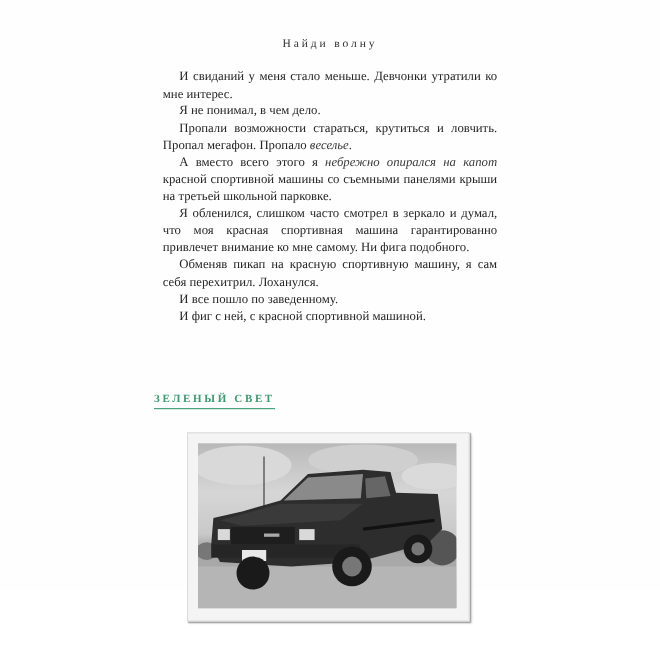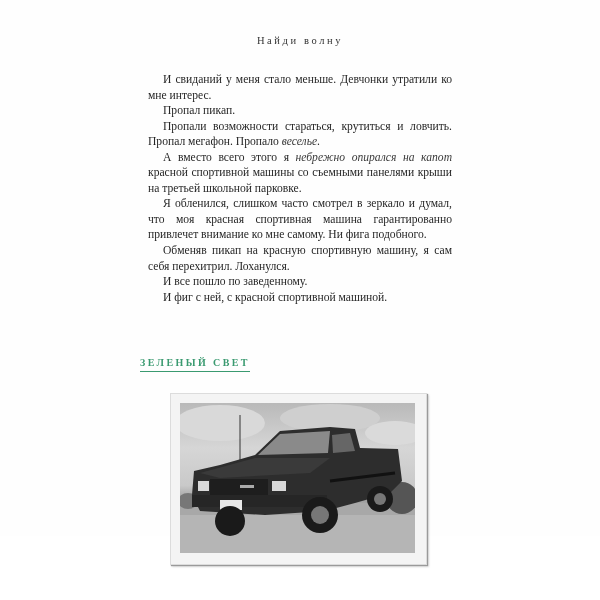--- a/index.html
+++ b/index.html
@@ -7,21 +7,21 @@
     width: 600px; height: 600px; background: #ffffff; position: relative; overflow: hidden;
     font-family: "DejaVu Serif", "Liberation Serif", serif;
     color: #2b2b2b;
   }
   .page { position: absolute; left: 0; top: 0; width: 600px; height: 536px; background: #fefefe; }
   .running-head {
     position: absolute; left: 0; width: 600px; top: 35px; text-align: center;
     font-family: "Liberation Serif", serif; font-size: 10.5px; letter-spacing: 2.6px; color: #333;
   }
   .body-text {
-    position: absolute; left: 148px; top: 72px; width: 304px;
+    position: absolute; left: 148px; top: 62px; width: 304px;
     font-family: "Liberation Serif", serif; font-size: 11.6px; line-height: 15.55px; color: #262626;
   }
   .body-text p { margin: 0; text-indent: 15px; text-align: justify; }
   .body-text em { font-style: italic; color: #3a3a3a; font-family: Liberation Serif, serif; }
   .section-heading {
     position: absolute; left: 140px; top: 357px;
     font-family: "Liberation Serif", serif; font-weight: bold; font-size: 10px;
     letter-spacing: 2.4px; color: #3a9a70;
     padding-bottom: 3px; border-bottom: 1.5px solid #3a9a70;
   }
@@ -37,21 +37,21 @@
   .photo svg { display: block; }
 </style>
 </head>
 <body>
 
 <div class="page">
   <div class="running-head">Найди волну</div>
 
   <div class="body-text" id="body-text">
       <p><span>И свиданий у меня стало меньше. Девчонки утратили ко мне интерес.</span></p>
-      <p><span>Пропал пикап.</span></p>
+      <p><span>Я не понимал, в чем дело.</span></p>
       <p><span>Пропали возможности стараться, крутиться и ловчить. Пропал мегафон. Пропало </span><em>веселье</em><span>.</span></p>
       <p><span>А вместо всего этого я </span><em>небрежно опирался на капот</em><span> красной спортивной машины со съемными панелями крыши на третьей школьной парковке.</span></p>
       <p><span>Я обленился, слишком часто смотрел в зеркало и думал, что моя красная спортивная машина гарантированно привлечет внимание ко мне самому. Ни фига подобного.</span></p>
       <p><span>Обменяв пикап на красную спортивную машину, я сам себя перехитрил. Лоханулся.</span></p>
       <p><span>И все пошло по заведенному.</span></p>
       <p><span>И фиг с ней, с красной спортивной машиной.</span></p>
     </div>
 
   <div class="section-heading">ЗЕЛЕНЫЙ СВЕТ</div>
 

